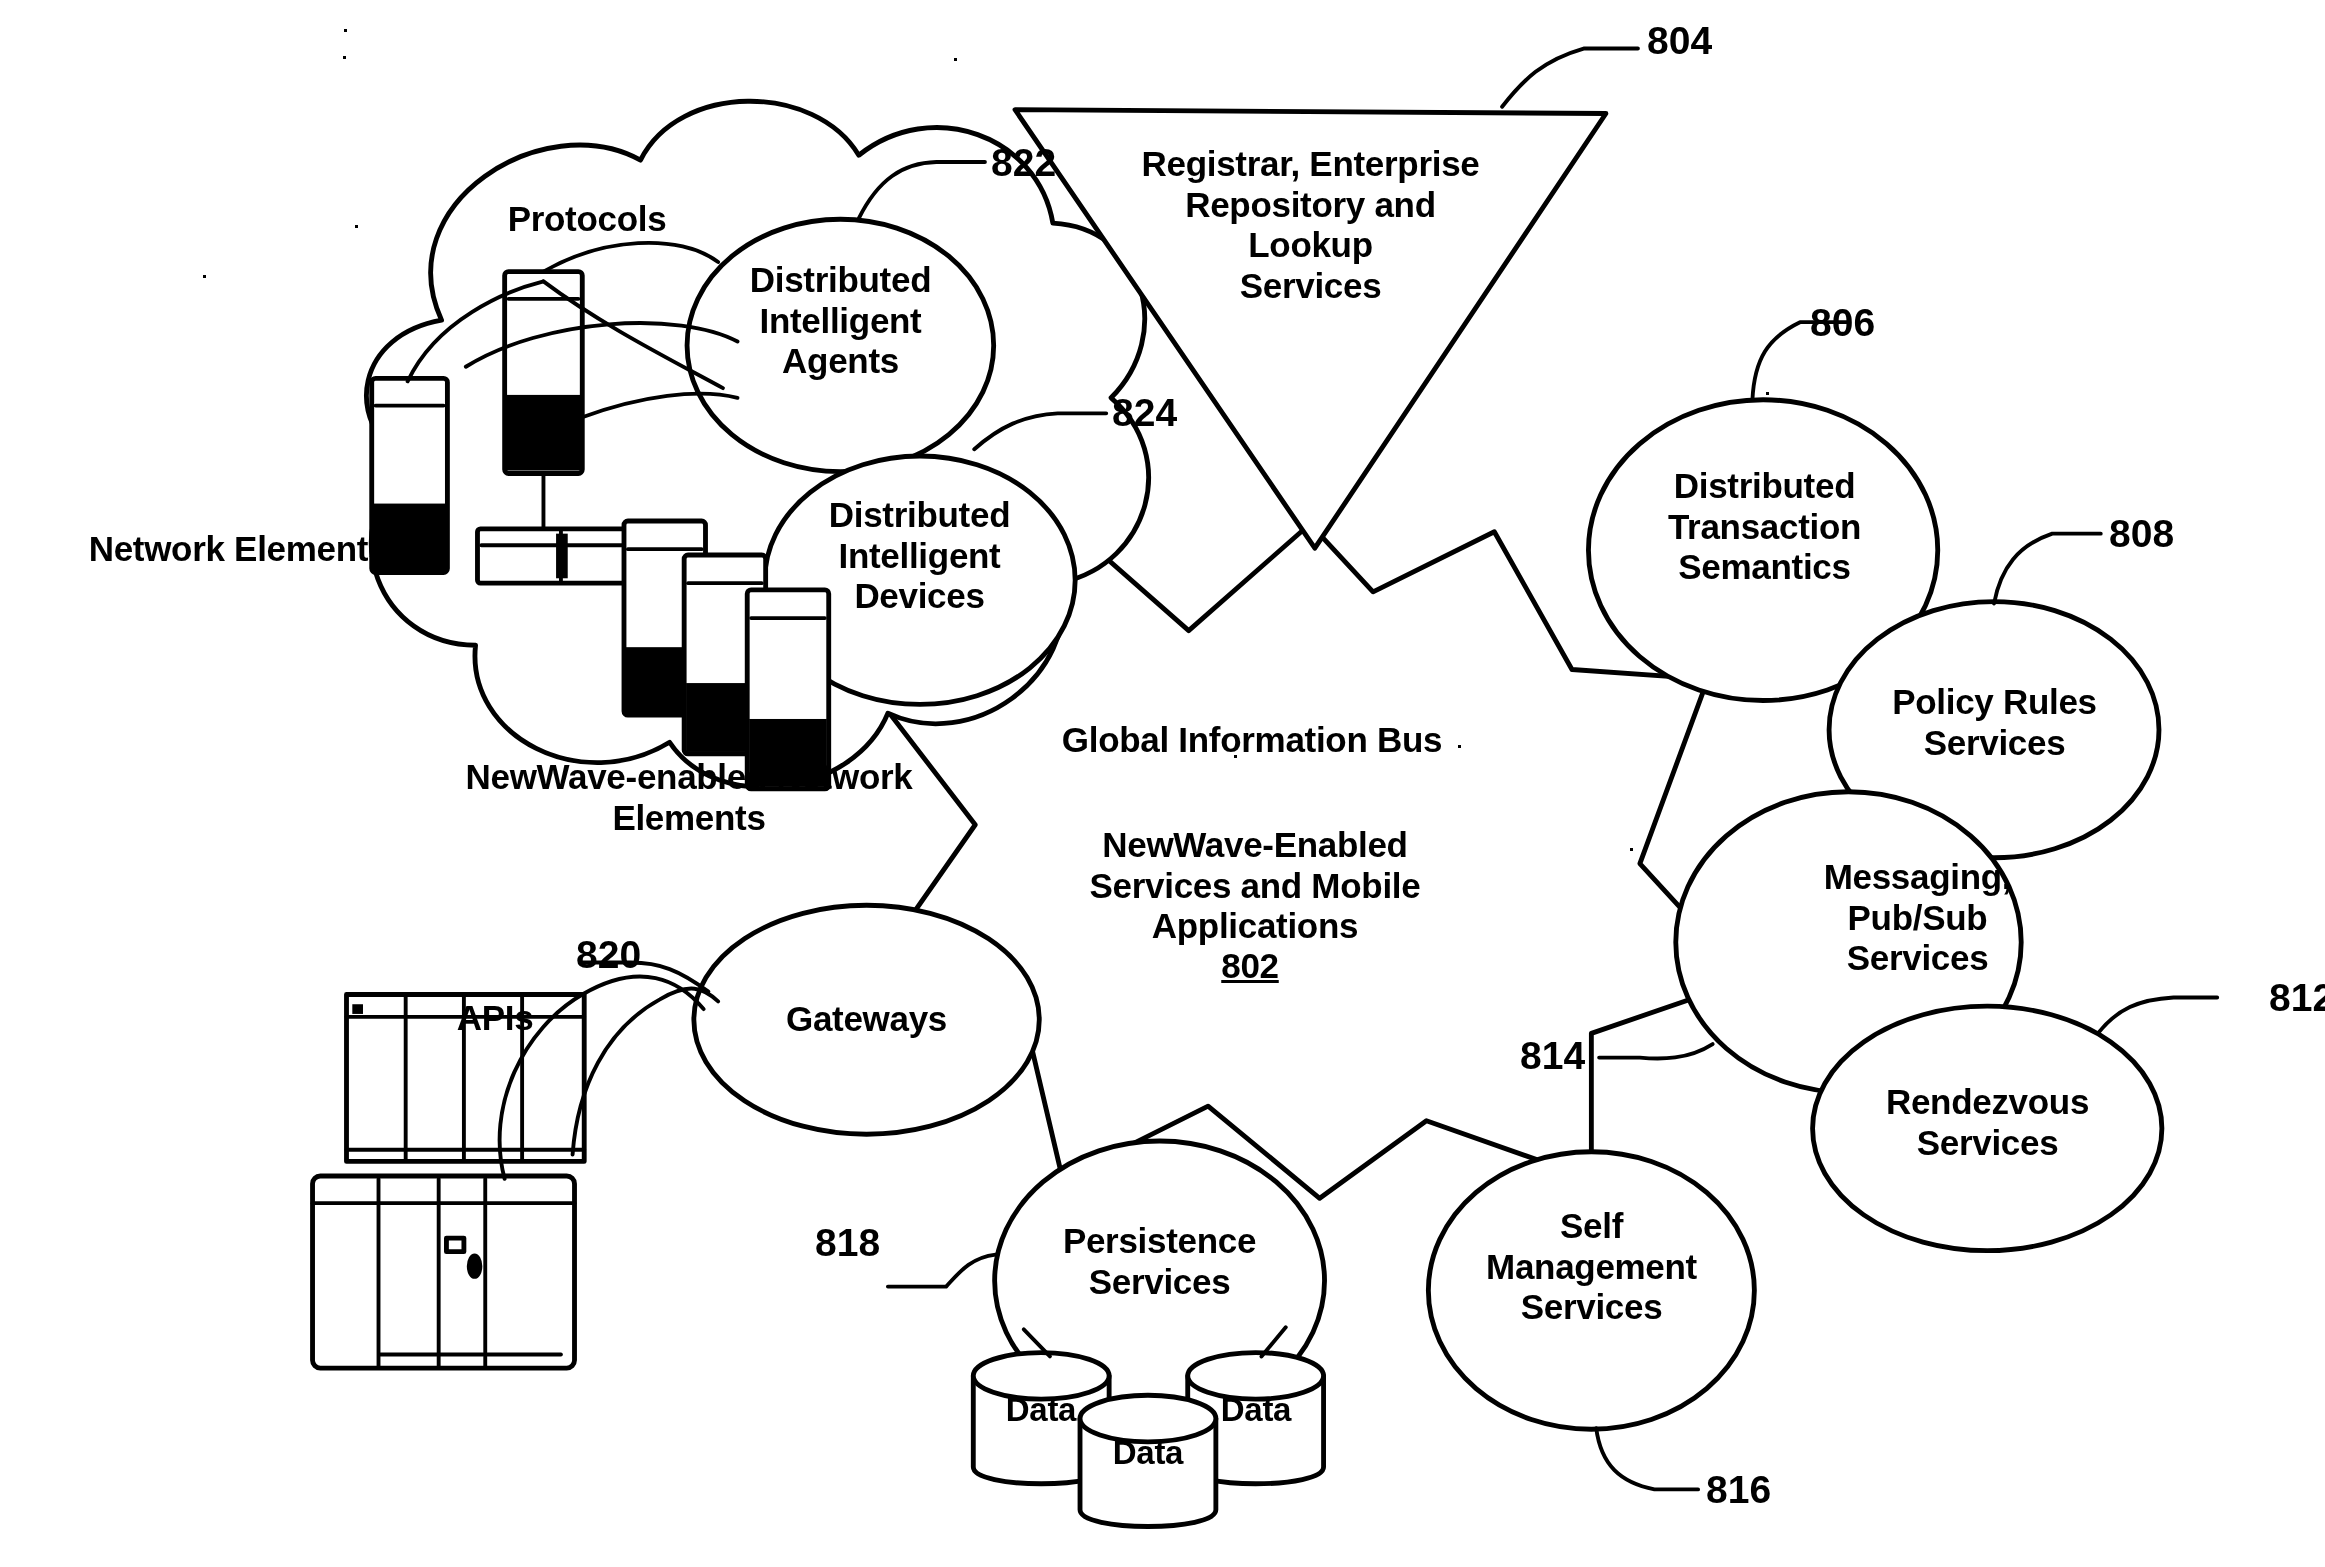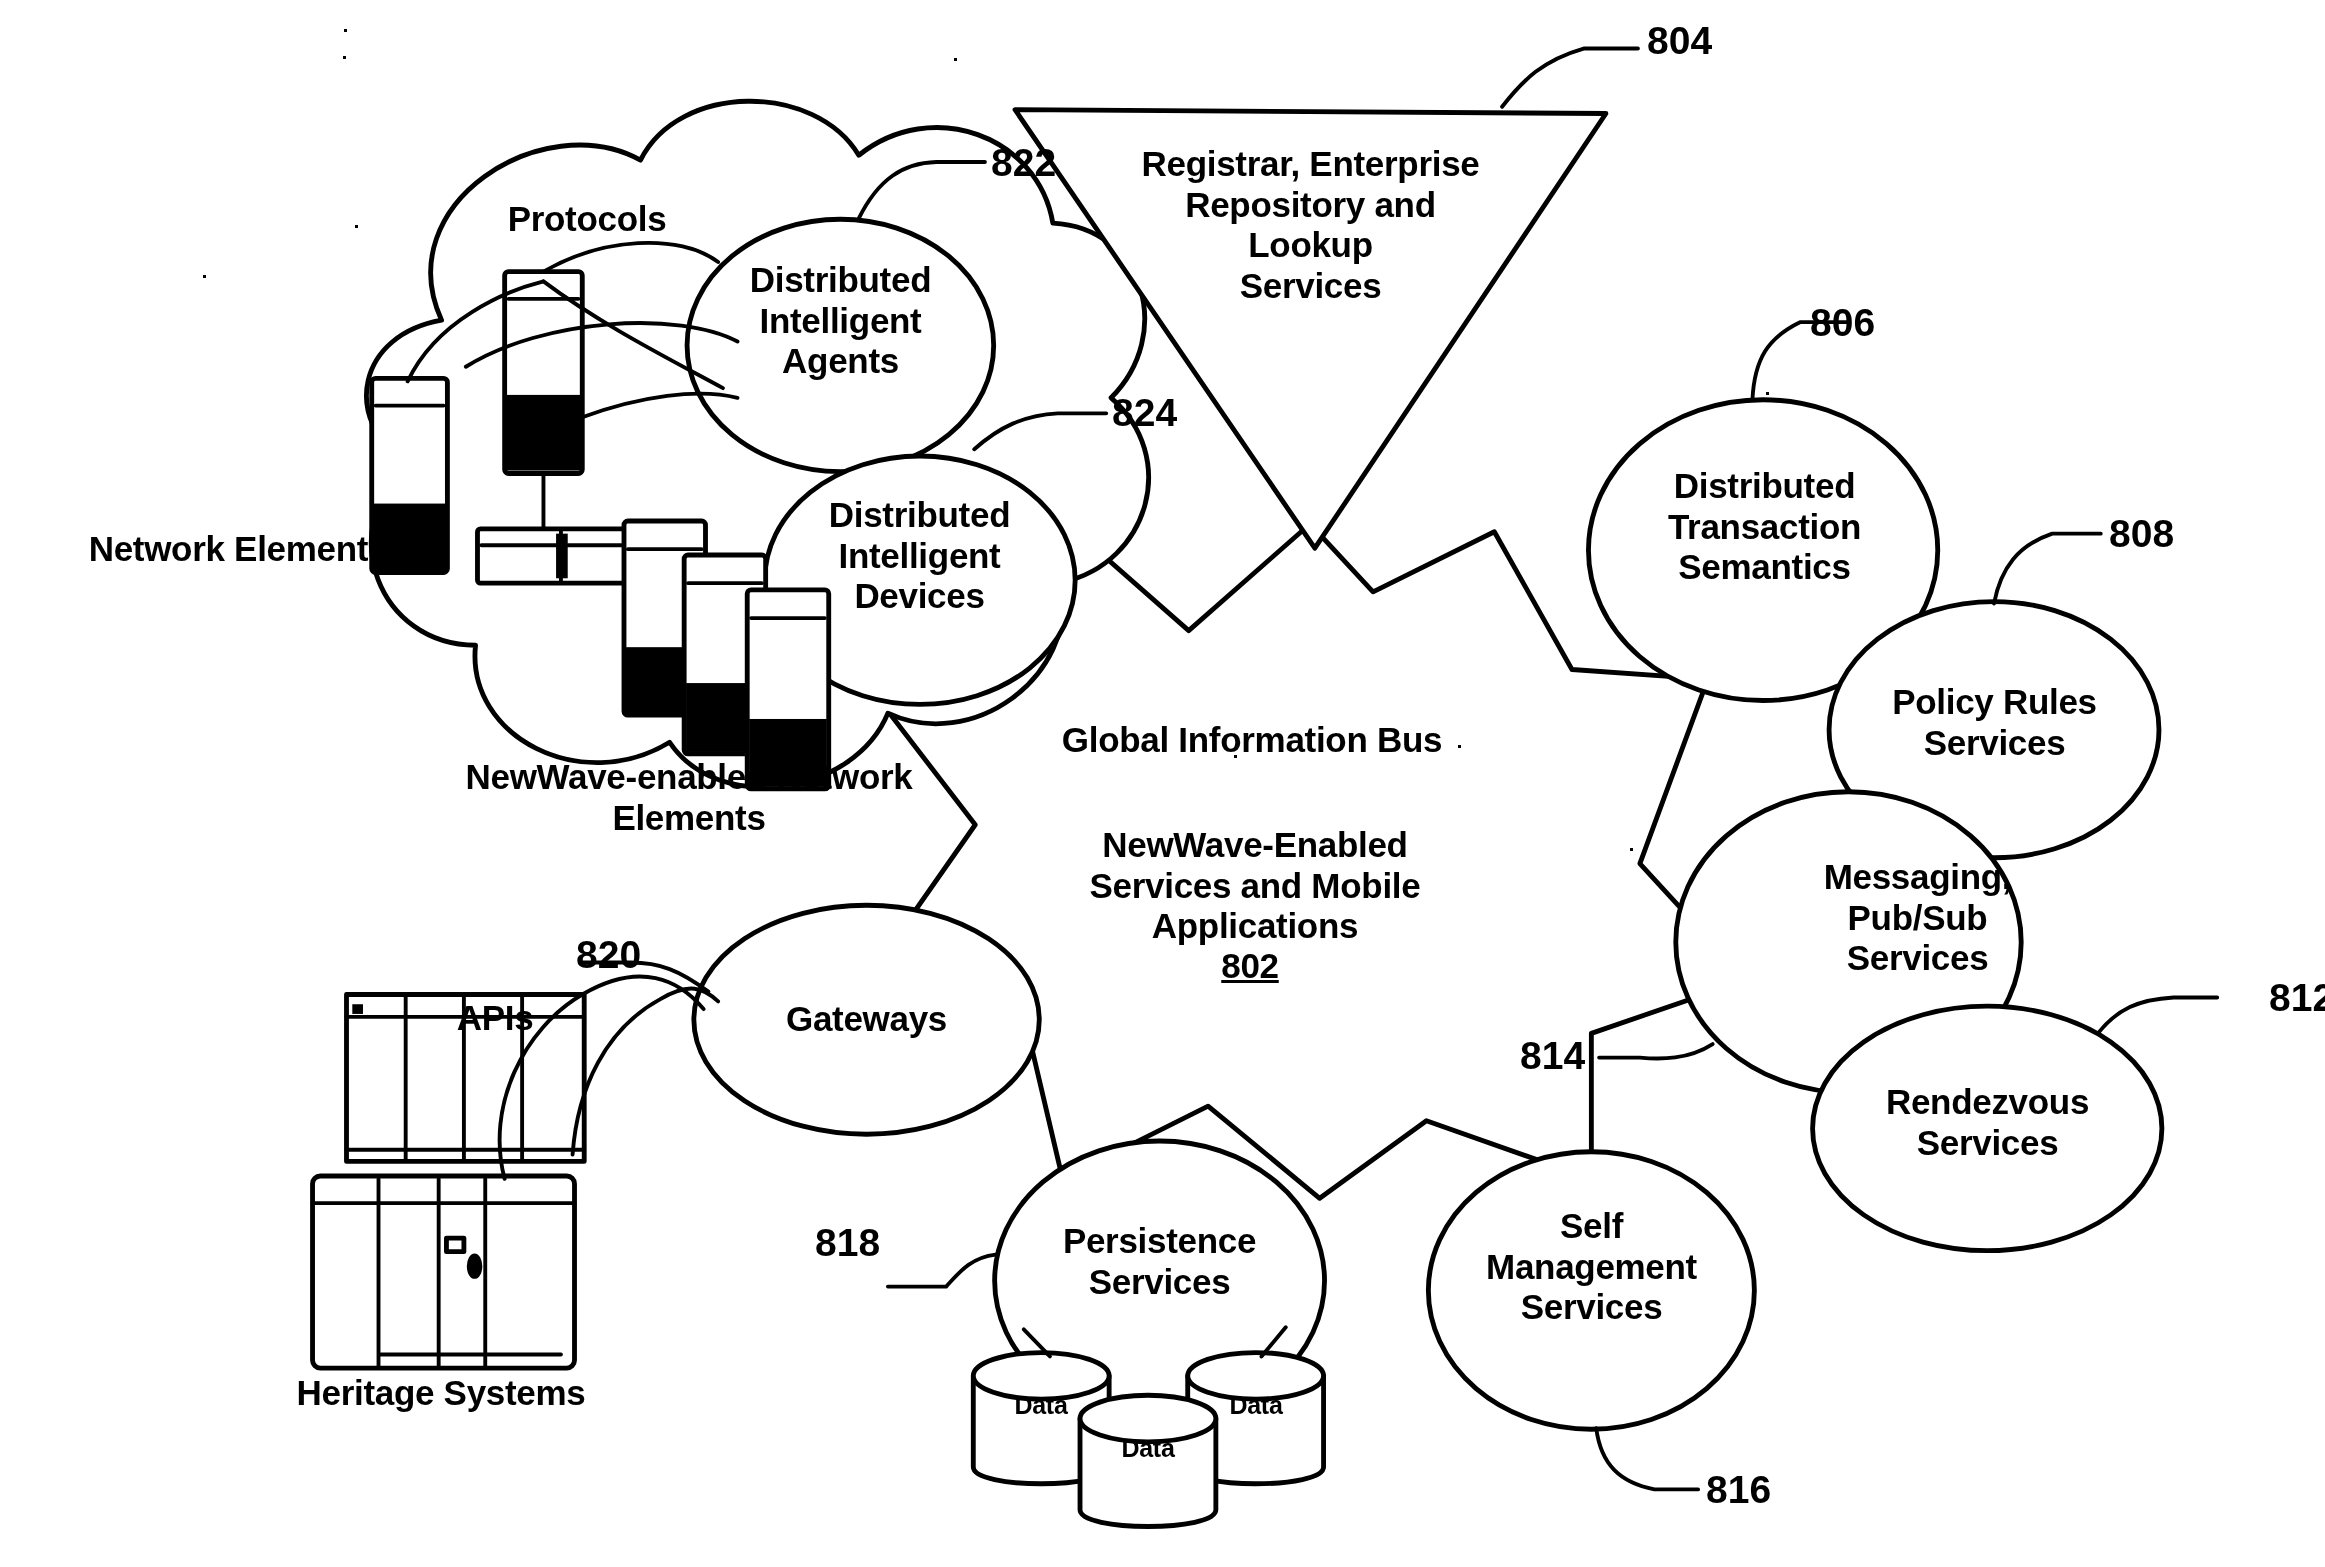--- a/index.html
+++ b/index.html
@@ -54,21 +54,21 @@
     position: absolute;
     font-family: "Liberation Sans", sans-serif;
     font-weight: bold;
     font-size: 39px;
     color: #000000;
     letter-spacing: 0px;
   }
   .node-label { font-size: 35px; }
   .free-label { font-size: 35px; }
   .center-label { font-size: 35px; }
-  .data-label { font-size: 25px; }
+  .data-label { font-size: 33px; }
   .under { text-decoration: underline; }
   .speck {
     position: absolute;
     background: #000000;
     width: 2.9px;
     height: 2.9px;
   }
 </style>
 </head>
 <body>
@@ -280,21 +280,20 @@
 
   <div class="lbl free-label" style="left:451px; top:199px; width:272px;">Protocols</div>
 
   <div class="lbl free-label" style="left:388px; top:757px; width:602px;">NewWave-enabled  Network
 Elements</div>
 
   <div class="lbl free-label" style="left:39px; top:529px; width:398px;">Network Elements</div>
 
   <div class="lbl free-label" style="left:403px; top:970px; width:184px;margin-top:28px;">APIs</div>
 
-  <div class="lbl free-label" style="left:247px; top:1373px; width:388px;">Heritage Systems</div>
 
   <div class="lbl data-label" style="left:973px; top:1391px; width:136px;">Data</div>
   <div class="lbl data-label" style="left:1080px; top:1434px; width:136px;">Data</div>
   <div class="lbl data-label" style="left:1188px; top:1391px; width:136px;">Data</div>
 
   <div class="speck" style="left:344px; top:29px;"></div>
   <div class="speck" style="left:343px; top:56px;"></div>
   <div class="speck" style="left:355px; top:225px;"></div>
   <div class="speck" style="left:203px; top:275px;"></div>
   <div class="speck" style="left:954px; top:58px;"></div>

